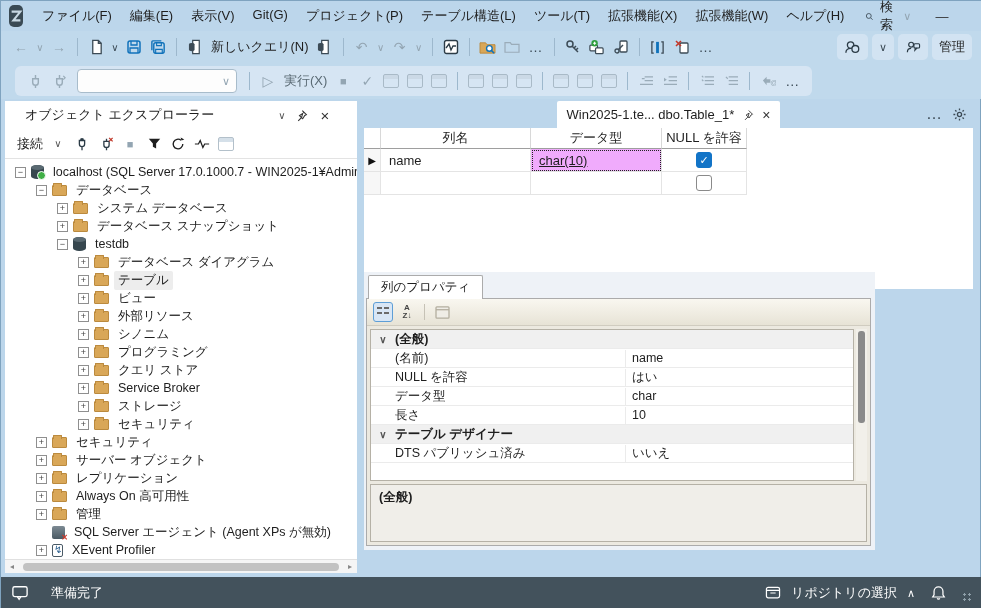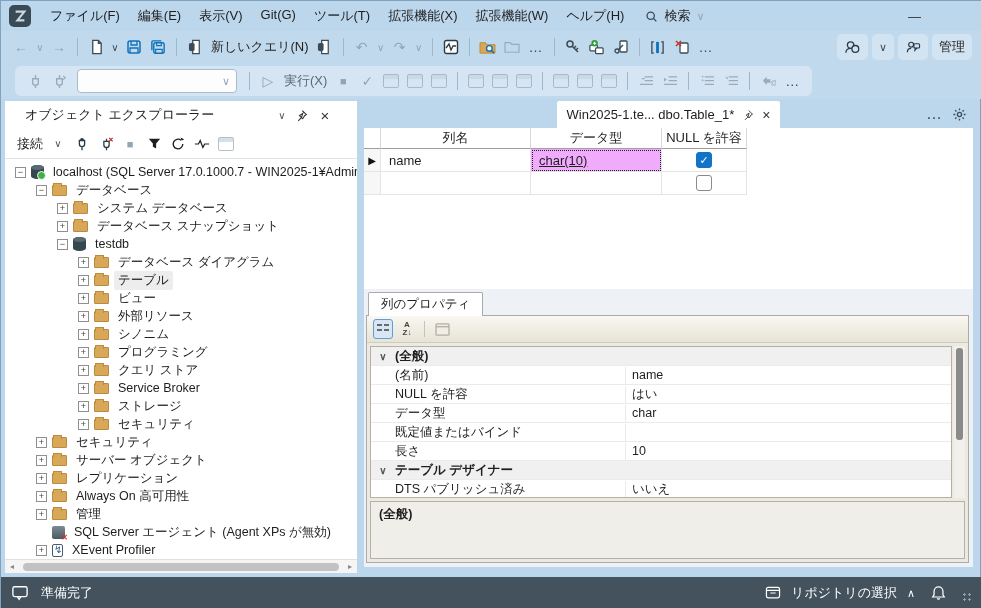--- a/index.html
+++ b/index.html
@@ -63,21 +63,21 @@
   .dgrid { display:grid; grid-template-columns:17px 150px 131px 85px; font-size:13px; }
   .dh { height:21px; border-bottom:1px solid #9e9e9e; border-right:1px solid #d8d8d8; display:flex; align-items:center; justify-content:center; background:#fff; }
   .dc { height:23px; border-bottom:1px solid #e4e4e4; border-right:1px solid #e4e4e4; display:flex; align-items:center; padding:0 8px; }
   .dc.rowsel { justify-content:center; padding:0; background:#f7f7f7; font-size:10px; color:#111; }
   .dc.typesel { background:#f0abfc; outline:1.5px dotted #222; outline-offset:-2px;text-decoration:underline; }
   .dc.nullc { justify-content:center; }
   .cb { width:16px; height:16px; border:1px solid #8a8a8a; border-radius:3px; background:#fff; display:flex; align-items:center; justify-content:center; }
   .cb.checked { background:#1274c7; border-color:#1274c7; color:#fff; font-size:11px; }
 
   
-  #propspane { position:absolute; left:0; top:188px; width:609px; height:278px; background:#eef2f7; }
+  #propspane { position:absolute; left:0; top:171px; width:511px; height:278px; background:#eef2f7; }
   .ptab { position:absolute; left:4px; top:3px; height:24px; background:#fff; border:1px solid #ababab; border-bottom:none; border-radius:2px 2px 0 0; display:flex; align-items:center; padding:0 12px; font-size:12.5px; z-index:2; }
   .ppanel { position:absolute; left:2px; top:26px; right:4px; bottom:4px; background:#ece9e0; border:1px solid #ababab; }
   .ptool { height:27px; background:linear-gradient(#f9f7f0,#e7e3d6); display:flex; align-items:center; gap:4px; padding:0 6px; border-bottom:1px solid #d0ccc0; }
   .pico { width:20px; height:20px; display:flex; align-items:center; justify-content:center; border-radius:3px; }
   .pico.selected { background:#d8e6f5; border:1px solid #5e9ed6; }
   .catgrid { width:12px; height:12px; background:
       linear-gradient(#6a6a6a,#6a6a6a) 0 1px/5px 2px no-repeat,
       linear-gradient(#6a6a6a,#6a6a6a) 7px 1px/5px 2px no-repeat,
       linear-gradient(#6a6a6a,#6a6a6a) 0 6px/5px 2px no-repeat,
       linear-gradient(#6a6a6a,#6a6a6a) 7px 6px/5px 2px no-repeat; }
@@ -87,21 +87,21 @@
   .prow, .pcat { height:19px; display:flex; align-items:center; border-bottom:1px solid #ebebeb; }
   .pcat { background:#f0f0f0; font-weight:bold; }
   .pcat .chev { width:24px; text-align:center; font-size:10px; color:#555; }
   .plabel { width:255px; padding-left:24px; border-right:1px solid #ebebeb; overflow:hidden; white-space:nowrap; }
   .pvalue { flex:1; padding-left:6px; overflow:hidden; white-space:nowrap; }
   #pvscroll { position:absolute; right:3px; top:30px; width:11px; bottom:64px; background:#f2f0ea; }
   #pvthumb { position:absolute; left:2px; top:2px; width:7px; height:92px; background:#8a8a8a; border-radius:3px; }
   #pdesc { position:absolute; left:3px; right:3px; bottom:3px; height:58px; background:#f0eee9; border:1px solid #b5b1a6; padding:4px 8px; font-size:12.5px; font-weight:bold; }
 
   
-  #statusbar { position:absolute; left:0; top:576px; width:981px; height:32px; background:#43525c; color:#fff; display:flex; align-items:center; font-size:13px; padding:0 10px; }
+  #statusbar { position:absolute; left:0; top:576px; width:981px; height:32px; background:#43525c; color:#fff; display:flex; align-items:center; font-size:13px; padding:0 10px;gap:10px; }
   #statusbar .right { margin-left:auto; display:flex; align-items:center; gap:10px; }
   .grip { width:10px; height:10px; background:
       radial-gradient(circle, #8fa0aa 1px, transparent 1.4px) 0 0/5px 5px; margin-left:6px; align-self:flex-end; }
   svg { display:block; }
 </style>
 </head>
 <body>
 
 <div id="window">
 
@@ -109,20 +109,22 @@
     <div class="appicon">
       <svg width="14" height="14" viewBox="0 0 16 16">
           <path d="M3 3h10L5 13h8" stroke="#c8d8e2" stroke-width="2.4" fill="none"></path>
         </svg>
     </div>
     <div id="menubar" style="display: flex;">
         <span class="mi">ファイル(F)</span>
         <span class="mi">編集(E)</span>
         <span class="mi">表示(V)</span>
         <span class="mi">Git(G)</span>
+        <span class="mi">プロジェクト(P)</span>
+        <span class="mi">テーブル構造(L)</span>
         <span class="mi">ツール(T)</span>
         <span class="mi">拡張機能(X)</span>
         <span class="mi">拡張機能(W)</span>
         <span class="mi">ヘルプ(H)</span>
       </div>
     <div class="searchbox">
       <svg width="13" height="13" viewBox="0 0 16 16">
           <circle cx="7" cy="7" r="4.5" stroke="#3c4b56" stroke-width="1.6" fill="none"></circle>
           <path d="M10.5 10.5L14 14" stroke="#3c4b56" stroke-width="1.6"></path>
         </svg>
@@ -611,24 +613,20 @@
               <div class="plabel">(名前)</div>
               <div class="pvalue">name</div>
             </div>
             <div class="prow">
               <div class="plabel">NULL を許容</div>
               <div class="pvalue">はい</div>
             </div>
             <div class="prow">
               <div class="plabel">データ型</div>
               <div class="pvalue">char</div>
-            </div>
-            <div class="prow">
-              <div class="plabel">既定値またはバインド</div>
-              <div class="pvalue"></div>
             </div>
             <div class="prow">
               <div class="plabel">長さ</div>
               <div class="pvalue">10</div>
             </div>
             <div class="pcat">
               <span class="chev">∨</span>
               <span>テーブル デザイナー</span>
             </div>
             <div class="prow">

